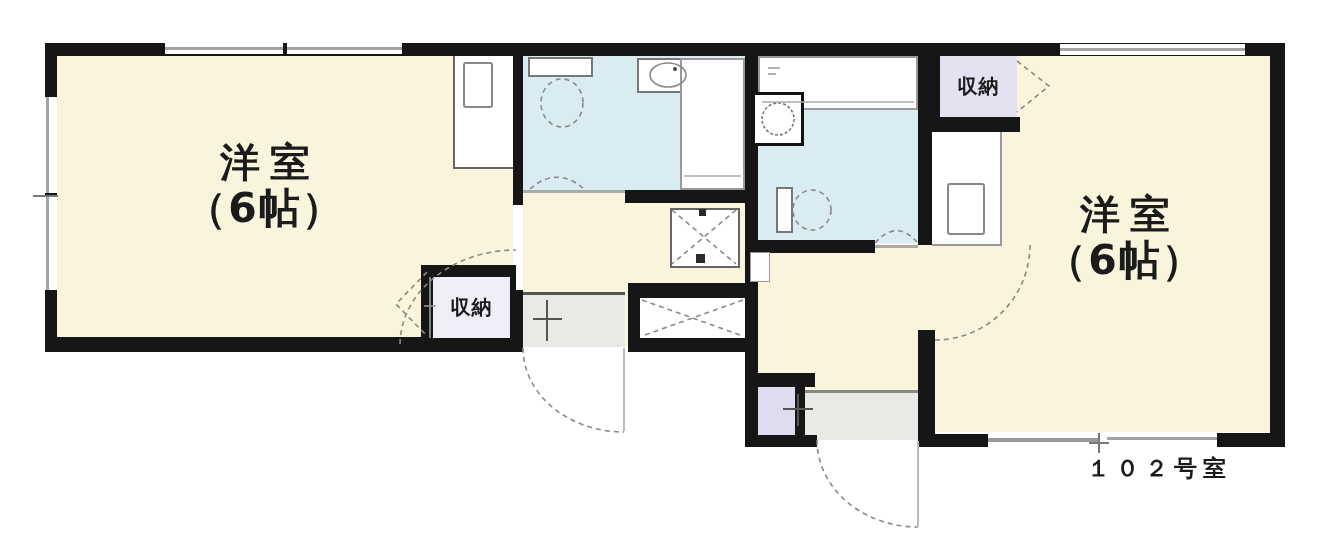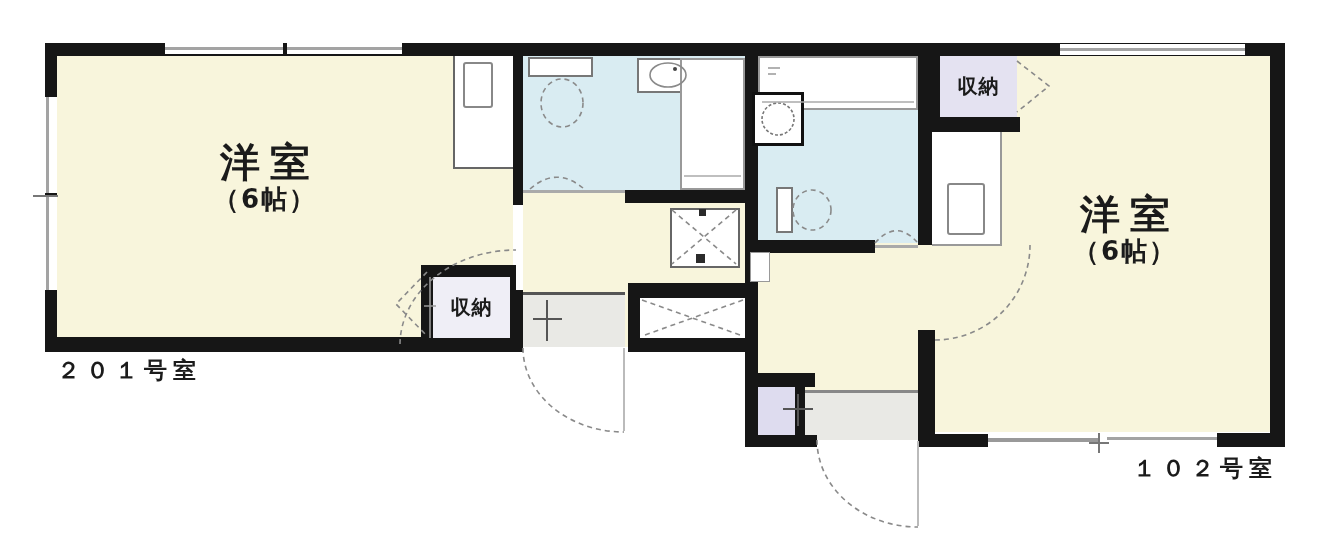--- a/index.html
+++ b/index.html
@@ -17,21 +17,21 @@
   .white{background:#ffffff;}
   .slab{background:var(--entry-fill);}
   .winH{position:absolute;background:#ffffff;}
   .winH .ln{position:absolute;left:0;right:0;top:4px;height:3px;background:#a3a3a3;}
   .winV{position:absolute;background:#ffffff;}
   .winV .ln{position:absolute;top:0;bottom:0;left:6px;width:3px;background:#a3a3a3;}
   .fix{position:absolute;background:#fff;border:2px solid #777;box-sizing:border-box;}
   .roomlabel{position:absolute;display:flex;flex-direction:column;align-items:center;
     color:#1b1b1b;font-weight:bold;}
   .roomlabel .nm{font-size:40px;letter-spacing:10px;line-height:1.1;text-indent:10px;}
-  .roomlabel .sz{font-size:26px;letter-spacing:2px;line-height:1.2;}
+  .roomlabel .sz{font-size:41px;letter-spacing:2px;line-height:1.2;}
   .closetlabel{position:absolute;display:flex;align-items:center;justify-content:center;
     font-size:20px;font-weight:bold;color:#1b1b1b;letter-spacing:1px;}
   .unitnums{position:absolute;color:#1b1b1b;font-weight:bold;font-size:23px;
     letter-spacing:6px;line-height:1.6;}
   svg.overlay{position:absolute;left:0;top:0;pointer-events:none;}
 </style>
 </head>
 <body>
 
 <div id="plan">
@@ -152,19 +152,18 @@
     <div class="sz">（6帖）</div>
   </div>
   <div class="roomlabel" style="left:980px;top:192px;width:290px;height:106px;">
     <div class="nm">洋室</div>
     <div class="sz">（6帖）</div>
   </div>
   <div class="closetlabel" style="left:433px;top:277px;width:77px;height:61px;">収納</div>
   <div class="closetlabel" style="left:940px;top:56px;width:77px;height:61px;">収納</div>
 
   <div class="unitnums" style="left:57px;top:352px;">
-    <div>２０１号室</div>
   </div>
-  <div class="unitnums" style="left:1133px;top:450px;">
+  <div class="unitnums" style="left:1087px;top:450px;">
     <div>１０２号室</div>
   </div>
 
 </div>
 
 </body></html>

